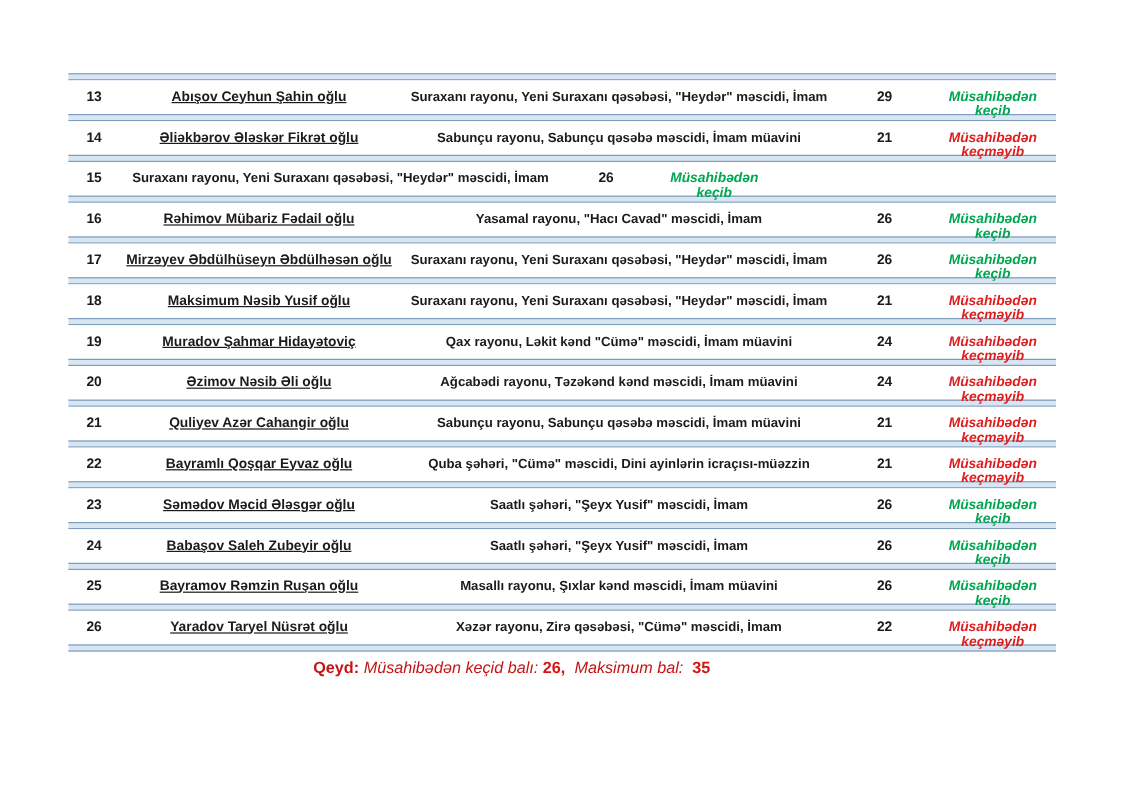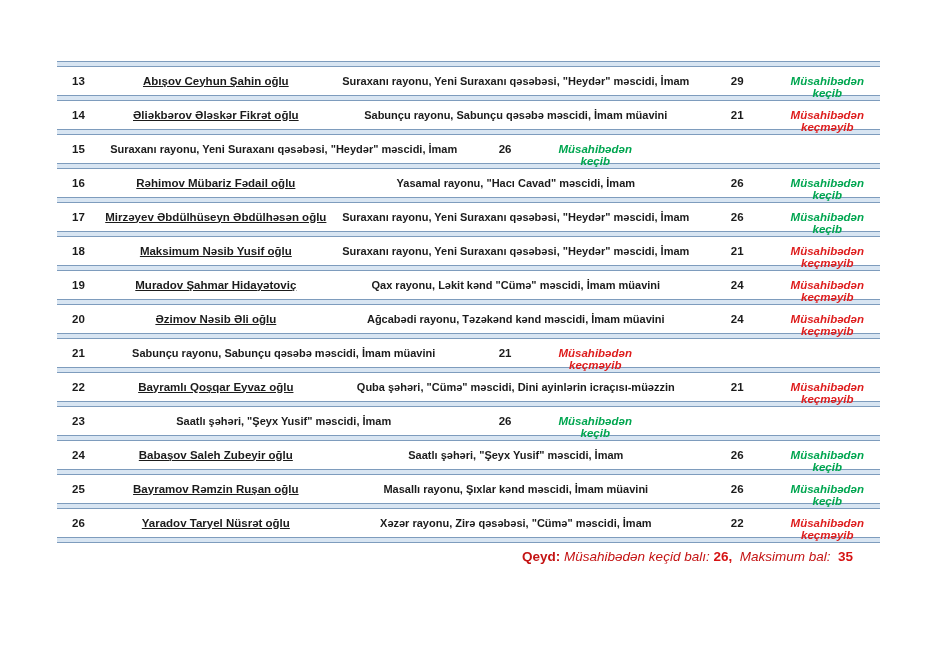--- a/index.html
+++ b/index.html
@@ -53,21 +53,21 @@
     white-space: pre-line;
     line-height: 12.5px;
     font-size: 11.5px;
     margin-top: 12px;
   }
   .note {
     position: absolute;
     top: 548px;
     left: 0;
     width: 853px;
-    text-align: right;
+    text-align: center;
     font-size: 13.5px;
     line-height: 18px;
   }
   .note span { white-space: pre; }
   .note-label { font-weight: bold; }
   .note-colon { font-weight: bold; }
   .note-italic { font-style: italic; }
   .note-num { font-weight: bold; }
 </style>
 </head>
@@ -143,37 +143,39 @@
     <span class="c no">20</span>
     <span class="c name">Əzimov Nəsib Əli oğlu</span>
     <span class="c loc">Ağcabədi rayonu, Təzəkənd kənd məscidi, İmam müavini</span>
     <span class="c score">24</span>
     <span class="c status" style="color: rgb(222, 29, 29);">Müsahibədən
 keçməyib</span>
   </div>
 <div class="divider"></div>
   <div class="row">
     <span class="c no">21</span>
+    <span class="c name">Quliyev Azər Cahangir oğlu</span>
     <span class="c loc">Sabunçu rayonu, Sabunçu qəsəbə məscidi, İmam müavini</span>
     <span class="c score">21</span>
     <span class="c status" style="color: rgb(222, 29, 29);">Müsahibədən
 keçməyib</span>
   </div>
 <div class="divider"></div>
   <div class="row">
     <span class="c no">22</span>
     <span class="c name">Bayramlı Qoşqar Eyvaz oğlu</span>
     <span class="c loc">Quba şəhəri, "Cümə" məscidi, Dini ayinlərin icraçısı-müəzzin</span>
     <span class="c score">21</span>
     <span class="c status" style="color: rgb(222, 29, 29);">Müsahibədən
 keçməyib</span>
   </div>
 <div class="divider"></div>
   <div class="row">
     <span class="c no">23</span>
+    <span class="c name">Səmədov Məcid Ələsgər oğlu</span>
     <span class="c loc">Saatlı şəhəri, "Şeyx Yusif" məscidi, İmam</span>
     <span class="c score">26</span>
     <span class="c status" style="color: rgb(0, 166, 80);">Müsahibədən
 keçib</span>
   </div>
 <div class="divider"></div>
   <div class="row">
     <span class="c no">24</span>
     <span class="c name">Babaşov Saleh Zubeyir oğlu</span>
     <span class="c loc">Saatlı şəhəri, "Şeyx Yusif" məscidi, İmam</span>

